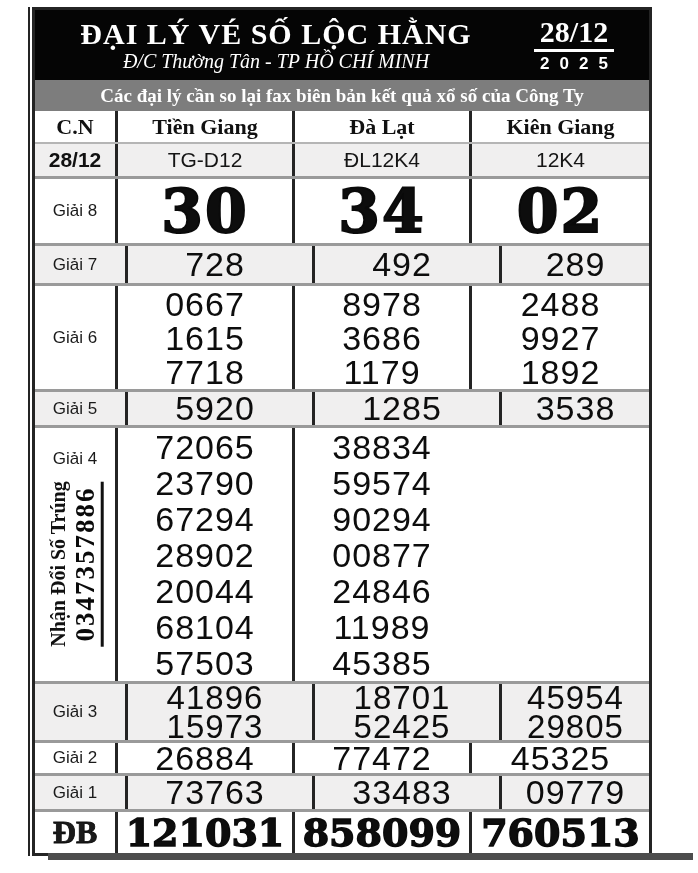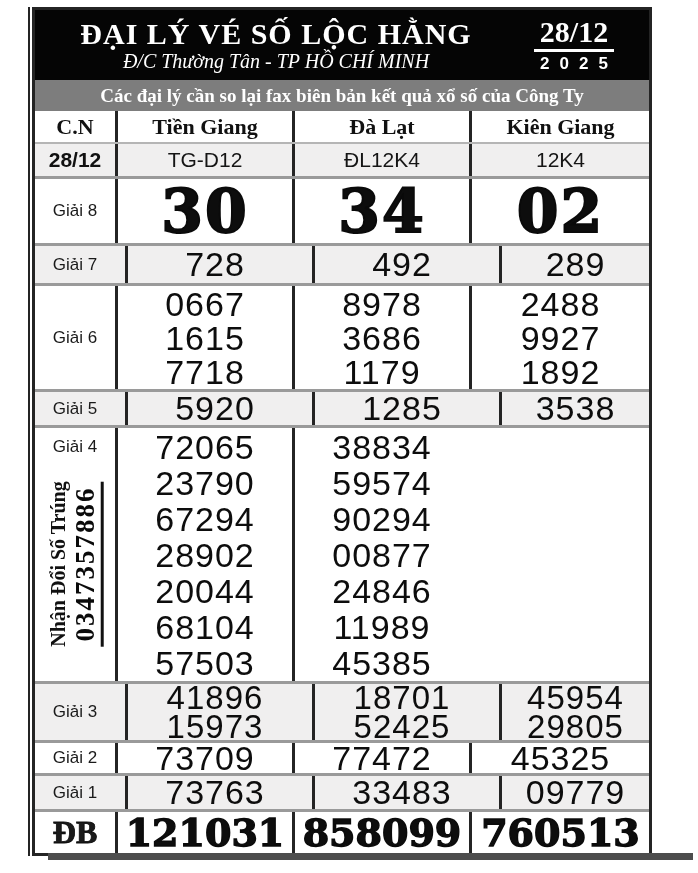--- a/index.html
+++ b/index.html
@@ -106,21 +106,21 @@
   }
   .row-db .numline{
     font-family:"DejaVu Serif","Liberation Serif",serif;
     font-weight:700;font-size:38px;line-height:40px;letter-spacing:0px;
     -webkit-text-stroke:1.4px #0a0a0a;
   }
   .row-db .labelcell{
     font-family:"Liberation Serif","DejaVu Serif",serif;
     font-weight:700;font-size:32px;-webkit-text-stroke:0.8px #0a0a0a;
   }
-  .row-g4 .labelcell{justify-content:flex-start;padding-top:9px;}
+  .row-g4 .labelcell{justify-content:flex-start;padding-top:21px;}
 
   
   .side-note-wrap{
     position:absolute;left:0px;top:440px;width:80px;height:228px;
     display:flex;align-items:center;justify-content:center;pointer-events:none;
   }
   .side-note{transform:rotate(-90deg);text-align:center;white-space:nowrap;}
   .side-note .line1{
     font-family:"Liberation Serif","DejaVu Serif",serif;
     font-weight:700;font-size:20px;color:#111;line-height:24px;
@@ -250,21 +250,21 @@
           <div class="numline">52425</div>
         </div>
         <div class="cell numcell">
           <div class="numline">45954</div>
           <div class="numline">29805</div>
         </div>
       </div>
       <div class="grid-row prow row-g2">
         <div class="cell labelcell">Giải 2</div>
         <div class="cell numcell">
-          <div class="numline">73709</div>
+          <div class="numline">26884</div>
         </div>
         <div class="cell numcell">
           <div class="numline">77472</div>
         </div>
         <div class="cell numcell">
           <div class="numline">45325</div>
         </div>
       </div>
       <div class="grid-row prow row-g1 gray">
         <div class="cell labelcell">Giải 1</div>

